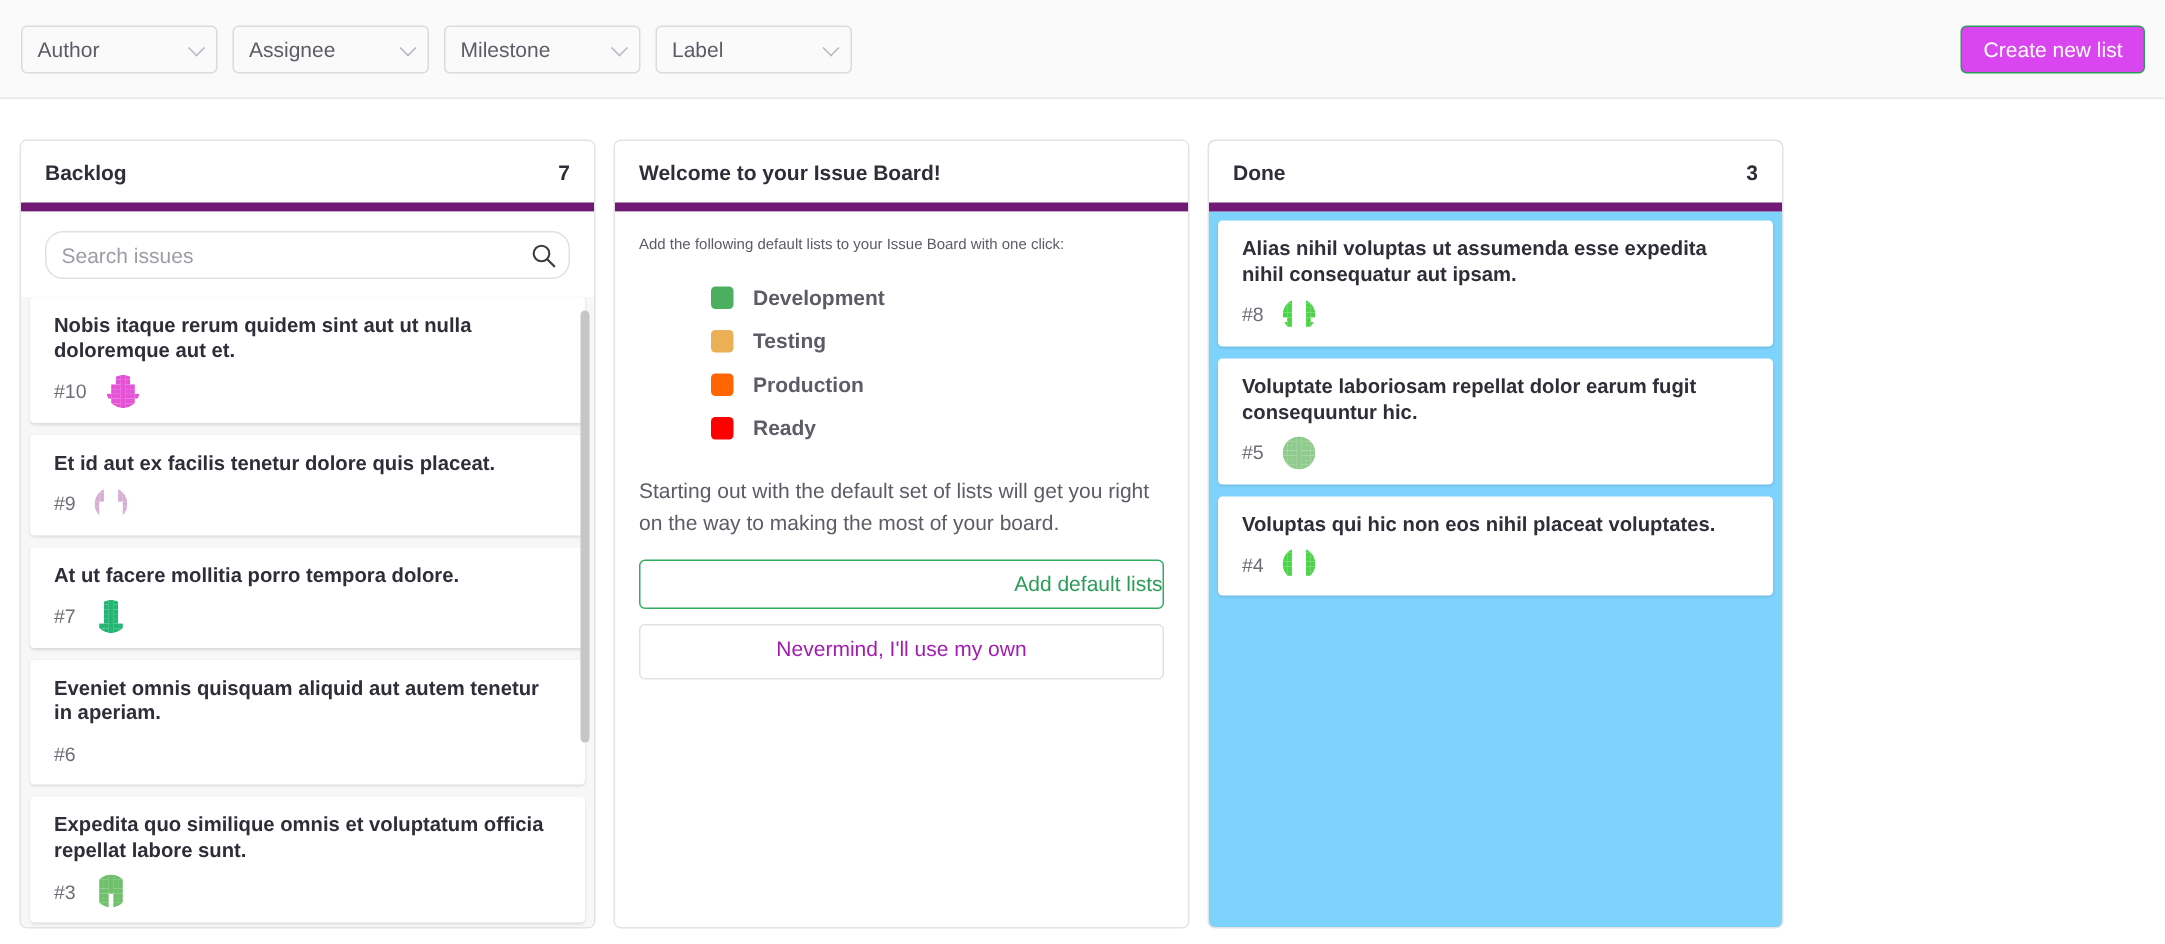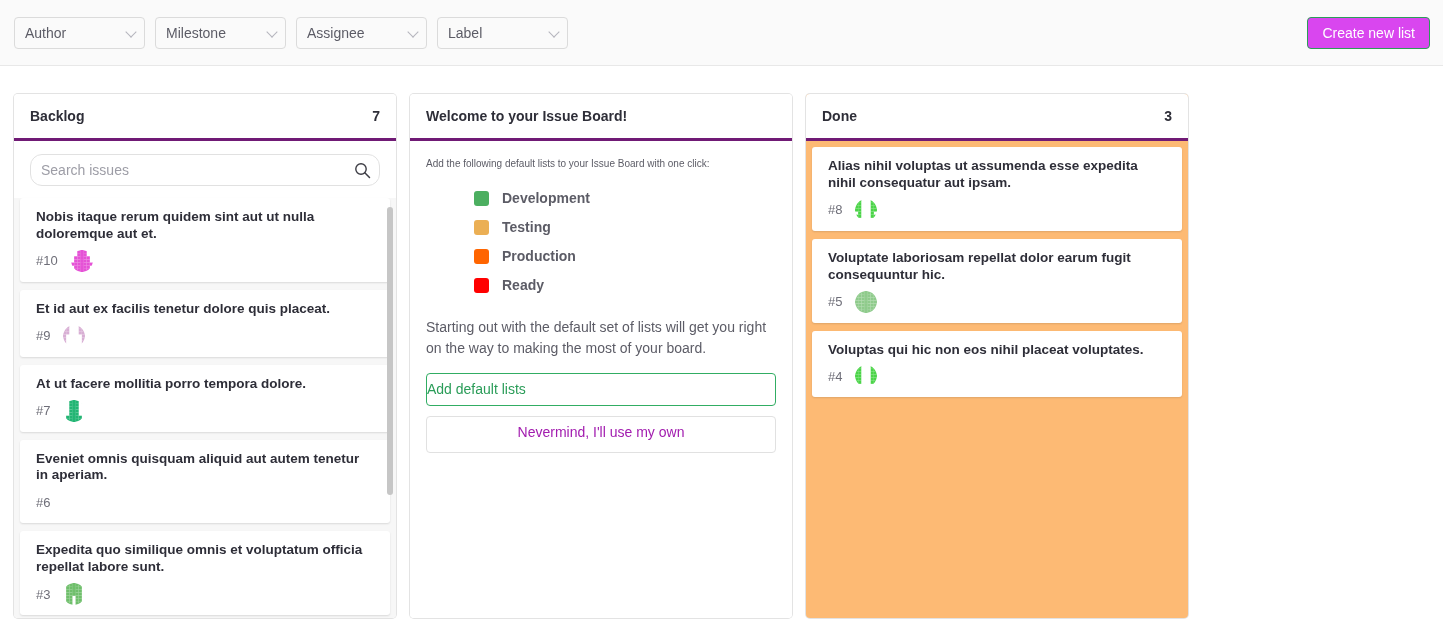--- a/index.html
+++ b/index.html
@@ -75,27 +75,27 @@
   .column {
     width: 382px;
     height: 524px;
     border-radius: 4px;
     display: flex;
     flex-direction: column;
     overflow: hidden;
     box-shadow: 0 0 0 1px #e3e3e3;
     background: #ffffff;
   }
-  .column.gray-body { background: #fdba74; }
+  .column.gray-body { background: #7dd3fc; }
 
   .col-header {
     height: 47px;
     flex: 0 0 47px;
     background: #ffffff;
-    border-bottom: 3px solid #701a75;
+    border-bottom: 6px solid #701a75;
     display: flex;
     align-items: center;
     justify-content: space-between;
     padding: 0 16px;
   }
   .col-title {
     font-size: 14px;
     font-weight: bold;
     color: #2e2e38;
   }
@@ -235,21 +235,21 @@
   .btn-outline {
     margin-top: 15px;
     height: 33px;
     width: 100%;
     border: 1px solid #31ad63;
     border-radius: 4px;
     background: #ffffff;
     color: #2a9c58;
     font-size: 14px;
     line-height: 31px;
-    text-align: left;
+    text-align: right;
     cursor: pointer;
   }
   .btn-plain {
     margin-top: 10px;
     height: 37px;
     width: 100%;
     border: 1px solid #e1e1e1;
     border-radius: 4px;
     background: #ffffff;
     color: #a21caf;
@@ -268,26 +268,26 @@
 
 <div class="filter-bar">
   <div class="filters">
 
     <div class="select">
       <span class="sel-label">Author</span>
       <span class="chev"></span>
     </div>
 
     <div class="select">
+      <span class="sel-label">Assignee</span>
+      <span class="chev"></span>
+    </div>
+
+    <div class="select">
       <span class="sel-label">Milestone</span>
-      <span class="chev"></span>
-    </div>
-
-    <div class="select">
-      <span class="sel-label">Assignee</span>
       <span class="chev"></span>
     </div>
 
     <div class="select">
       <span class="sel-label">Label</span>
       <span class="chev"></span>
     </div>
 
   </div>
 

